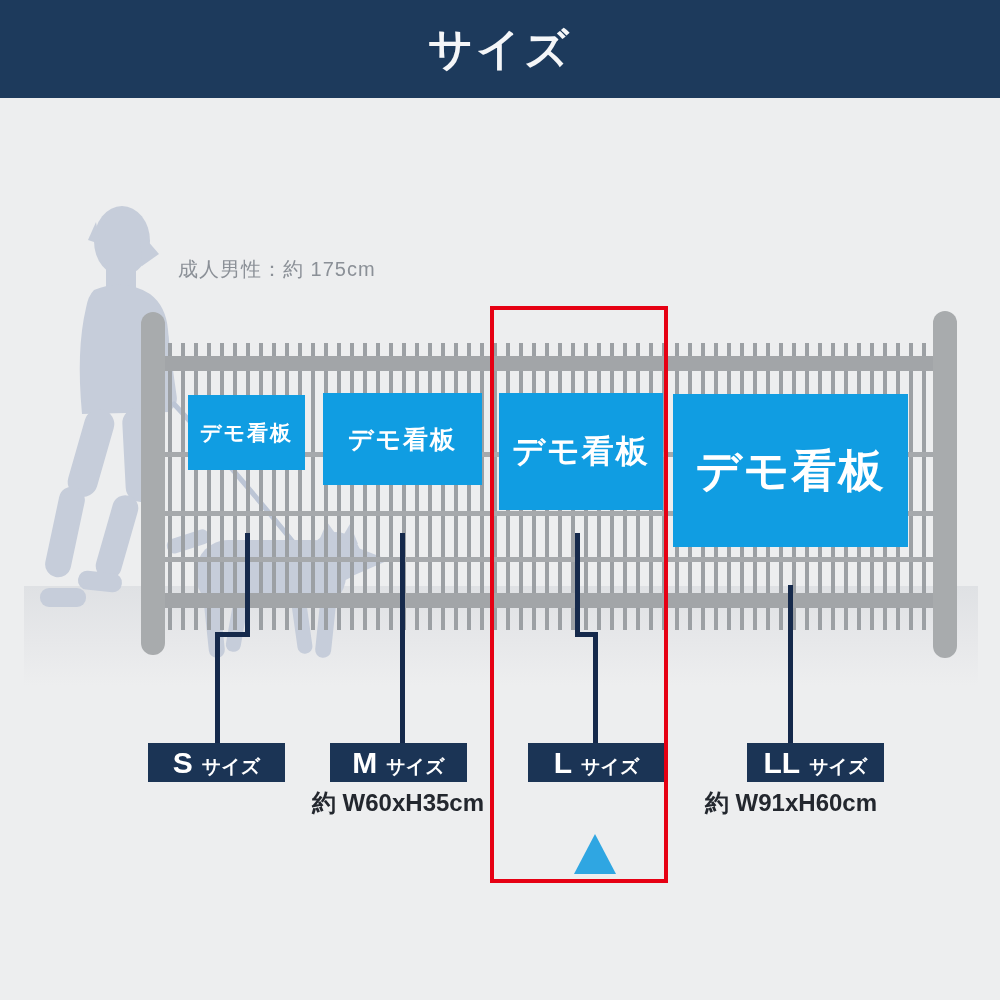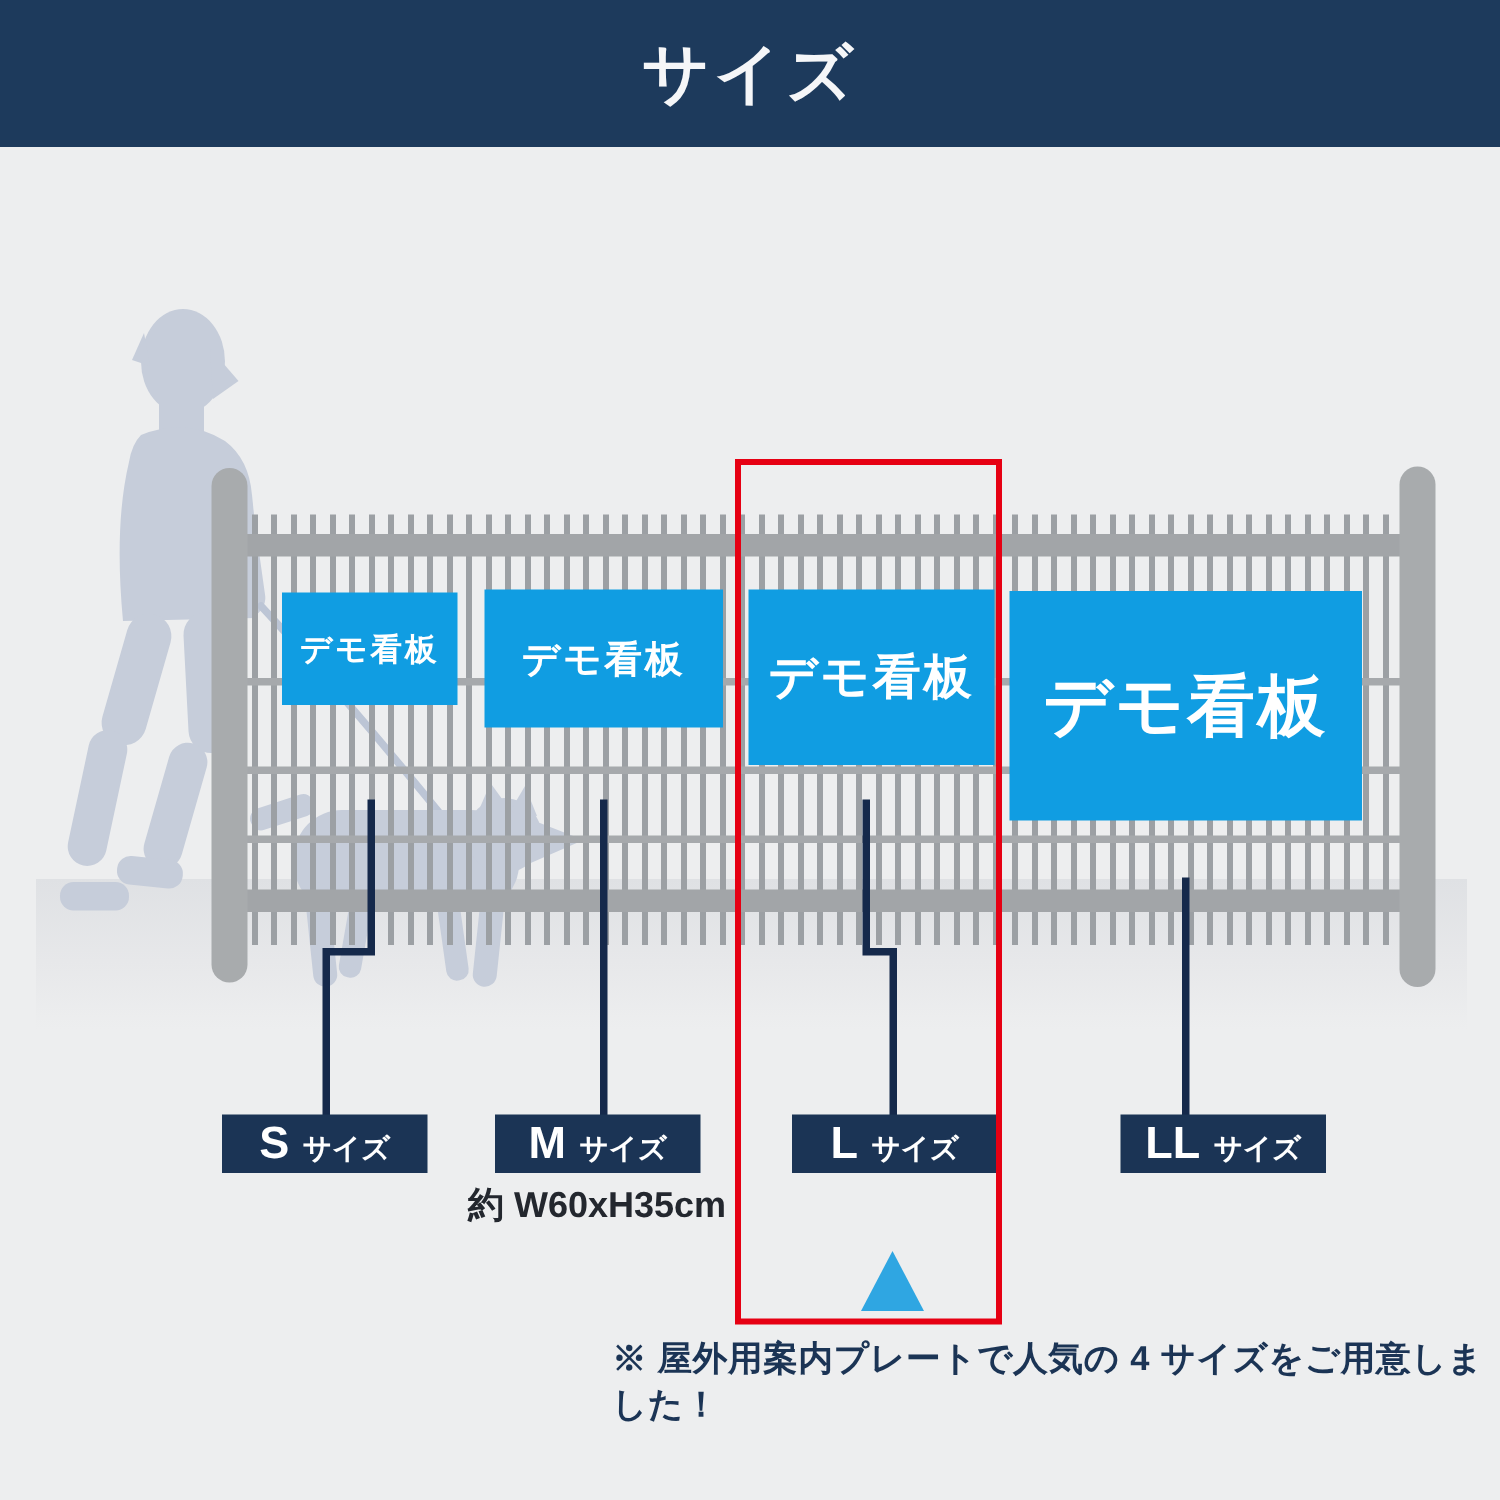--- a/index.html
+++ b/index.html
@@ -122,23 +122,24 @@
   <div class="size-label" style="left:528px;">
     <span class="big">L</span>
     <span class="small">サイズ</span>
   </div>
   <div class="size-label" style="left:723px;margin-left:24px;">
     <span class="big">LL</span>
     <span class="small">サイズ</span>
   </div>
 
   <div class="dims" style="left:308px;">約 W60xH35cm</div>
+  <div class="dims" style="left:701px;">約 W91xH60cm</div>
 
   <div class="highlight-box"></div>
   <div class="pointer-triangle"></div>
 
-  <div class="footnote">※ 屋外用案内プレートで人気の 4 サイズをご用意しました！</div>
+  <div class="scale-label">成人男性：約 175cm</div>
 
   <div class="header">
     <div class="title">サイズ</div>
   </div>
 
 </div>
 
 </body></html>

